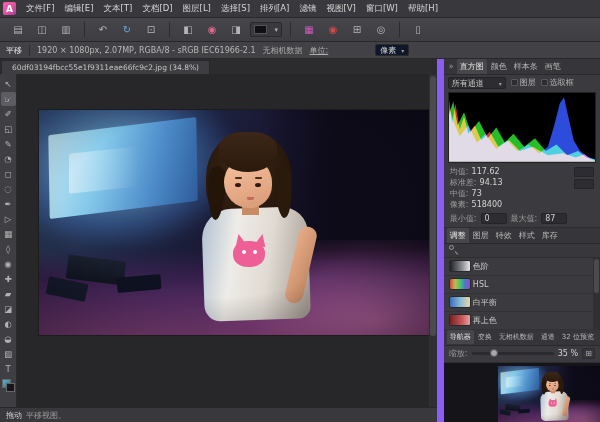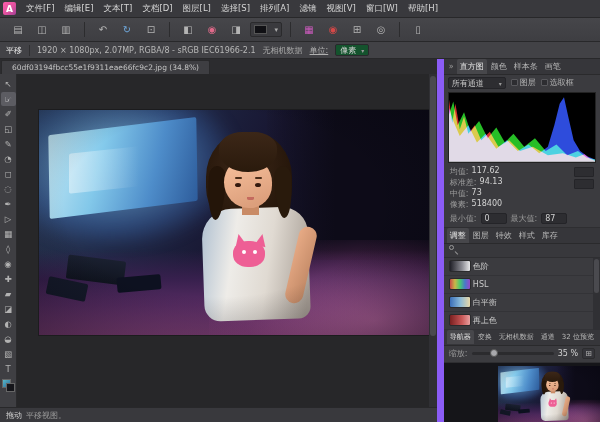--- a/index.html
+++ b/index.html
@@ -21,21 +21,21 @@
   .tb-swatch .chip{width:13px;height:9px;background:#101014;border:1px solid #555;}
   .tb-swatch .caret{font-size:7px;color:#aaa;}
 
   
   .contextbar{flex:0 0 17px;background:#424246;border-bottom:1px solid #28282a;display:flex;align-items:center;padding:0 6px;font-size:8px;color:#c4c4c4;gap:7px;white-space:nowrap;}
   .ctx-tool{color:#ececec;}
   .ctx-sep{width:1px;height:11px;background:#2e2e30;}
   .ctx-dim{color:#b8b8b8;}
   .ctx-cam{color:#a8a8a8;}
   .units-label{color:#b0b0b0;text-decoration:underline;}
-  .units-select{height:12px;background:#14532d;border:1px solid #29292c;border-radius:2px;display:flex;align-items:center;gap:5px;padding:0 4px;color:#d4d4d4;}
+  .units-select{height:12px;background:#0f172a;border:1px solid #29292c;border-radius:2px;display:flex;align-items:center;gap:5px;padding:0 4px;color:#d4d4d4;margin-left:40px;}
   .units-select .caret{font-size:6px;color:#999;}
 
   
   .main{flex:1;display:flex;min-height:0;}
   .left-main{flex:1;min-width:0;display:flex;flex-direction:column;border-right:7px solid #8b5cf6;}
   .tabbar{flex:0 0 15px;background:#2c2c2f;display:flex;align-items:flex-end;padding-left:1px;}
   .doc-tab{height:14px;background:#3e3e42;border:1px solid #29292b;border-bottom:none;border-radius:2px 2px 0 0;padding:0 10px;font-size:7.5px;color:#c6c6c6;display:flex;align-items:center;white-space:nowrap;}
   .workarea{flex:1;display:flex;min-height:0;}
 
   
@@ -65,21 +65,21 @@
   .panel-tab.active{background:#47474b;color:#e6e6e6;}
   .hist-controls{flex:0 0 16px;display:flex;align-items:flex-start;gap:5px;padding:2px 4px;}
   .mini-select{flex:0 0 58px;height:12px;background:#2d2d31;border:1px solid #242428;border-radius:2px;display:flex;align-items:center;justify-content:space-between;padding:0 3px;color:#c8c8c8;}
   .mini-select .caret{font-size:6px;color:#999;}
   .chk{display:flex;align-items:center;gap:2px;color:#b4b4b4;}
   .chk .box{width:7px;height:7px;background:#2d2d31;border:1px solid #58585c;border-radius:1px;}
   .hist-box{flex:0 0 66px;margin:1px 4px 3px;background:#000;border:1px solid #222;}
   .hist-box svg{width:100%;height:100%;display:block;}
   .hist-stats{flex:0 0 44px;display:flex;padding:0 6px;gap:6px;}
   .stats-col{flex:1;}
-  .stat-row{display:flex;height:11px;}
+  .stat-row{display:flex;height:11px;align-items:center;}
   .stat-label{color:#9a9a9a;}
   .stat-value{margin-left:3px;color:#d4d4d4;}
   .readout-col{display:flex;flex-direction:column;gap:2px;padding-top:1px;}
   .readout-box{width:20px;height:10px;background:#2d2d31;border:1px solid #242428;border-radius:1px;}
   .minmax{flex:0 0 18px;display:flex;align-items:center;gap:4px;padding:0 6px;border-bottom:1px solid #2e2e31;}
   .mm-label{color:#9a9a9a;}
   .mm-input{width:26px;height:11px;background:#2d2d31;border:1px solid #242428;border-radius:2px;color:#d0d0d0;display:flex;align-items:center;padding:0 3px;}
   .search-row{flex:0 0 14px;display:flex;align-items:center;padding:0 5px;border-bottom:1px solid #2e2e31;background:#38383c;}
   .search-icon{width:10px;height:10px;position:relative;}
   .search-icon .lens{position:absolute;left:0;top:0;width:5px;height:5px;border:1px solid #9a9a9a;border-radius:50%;}

